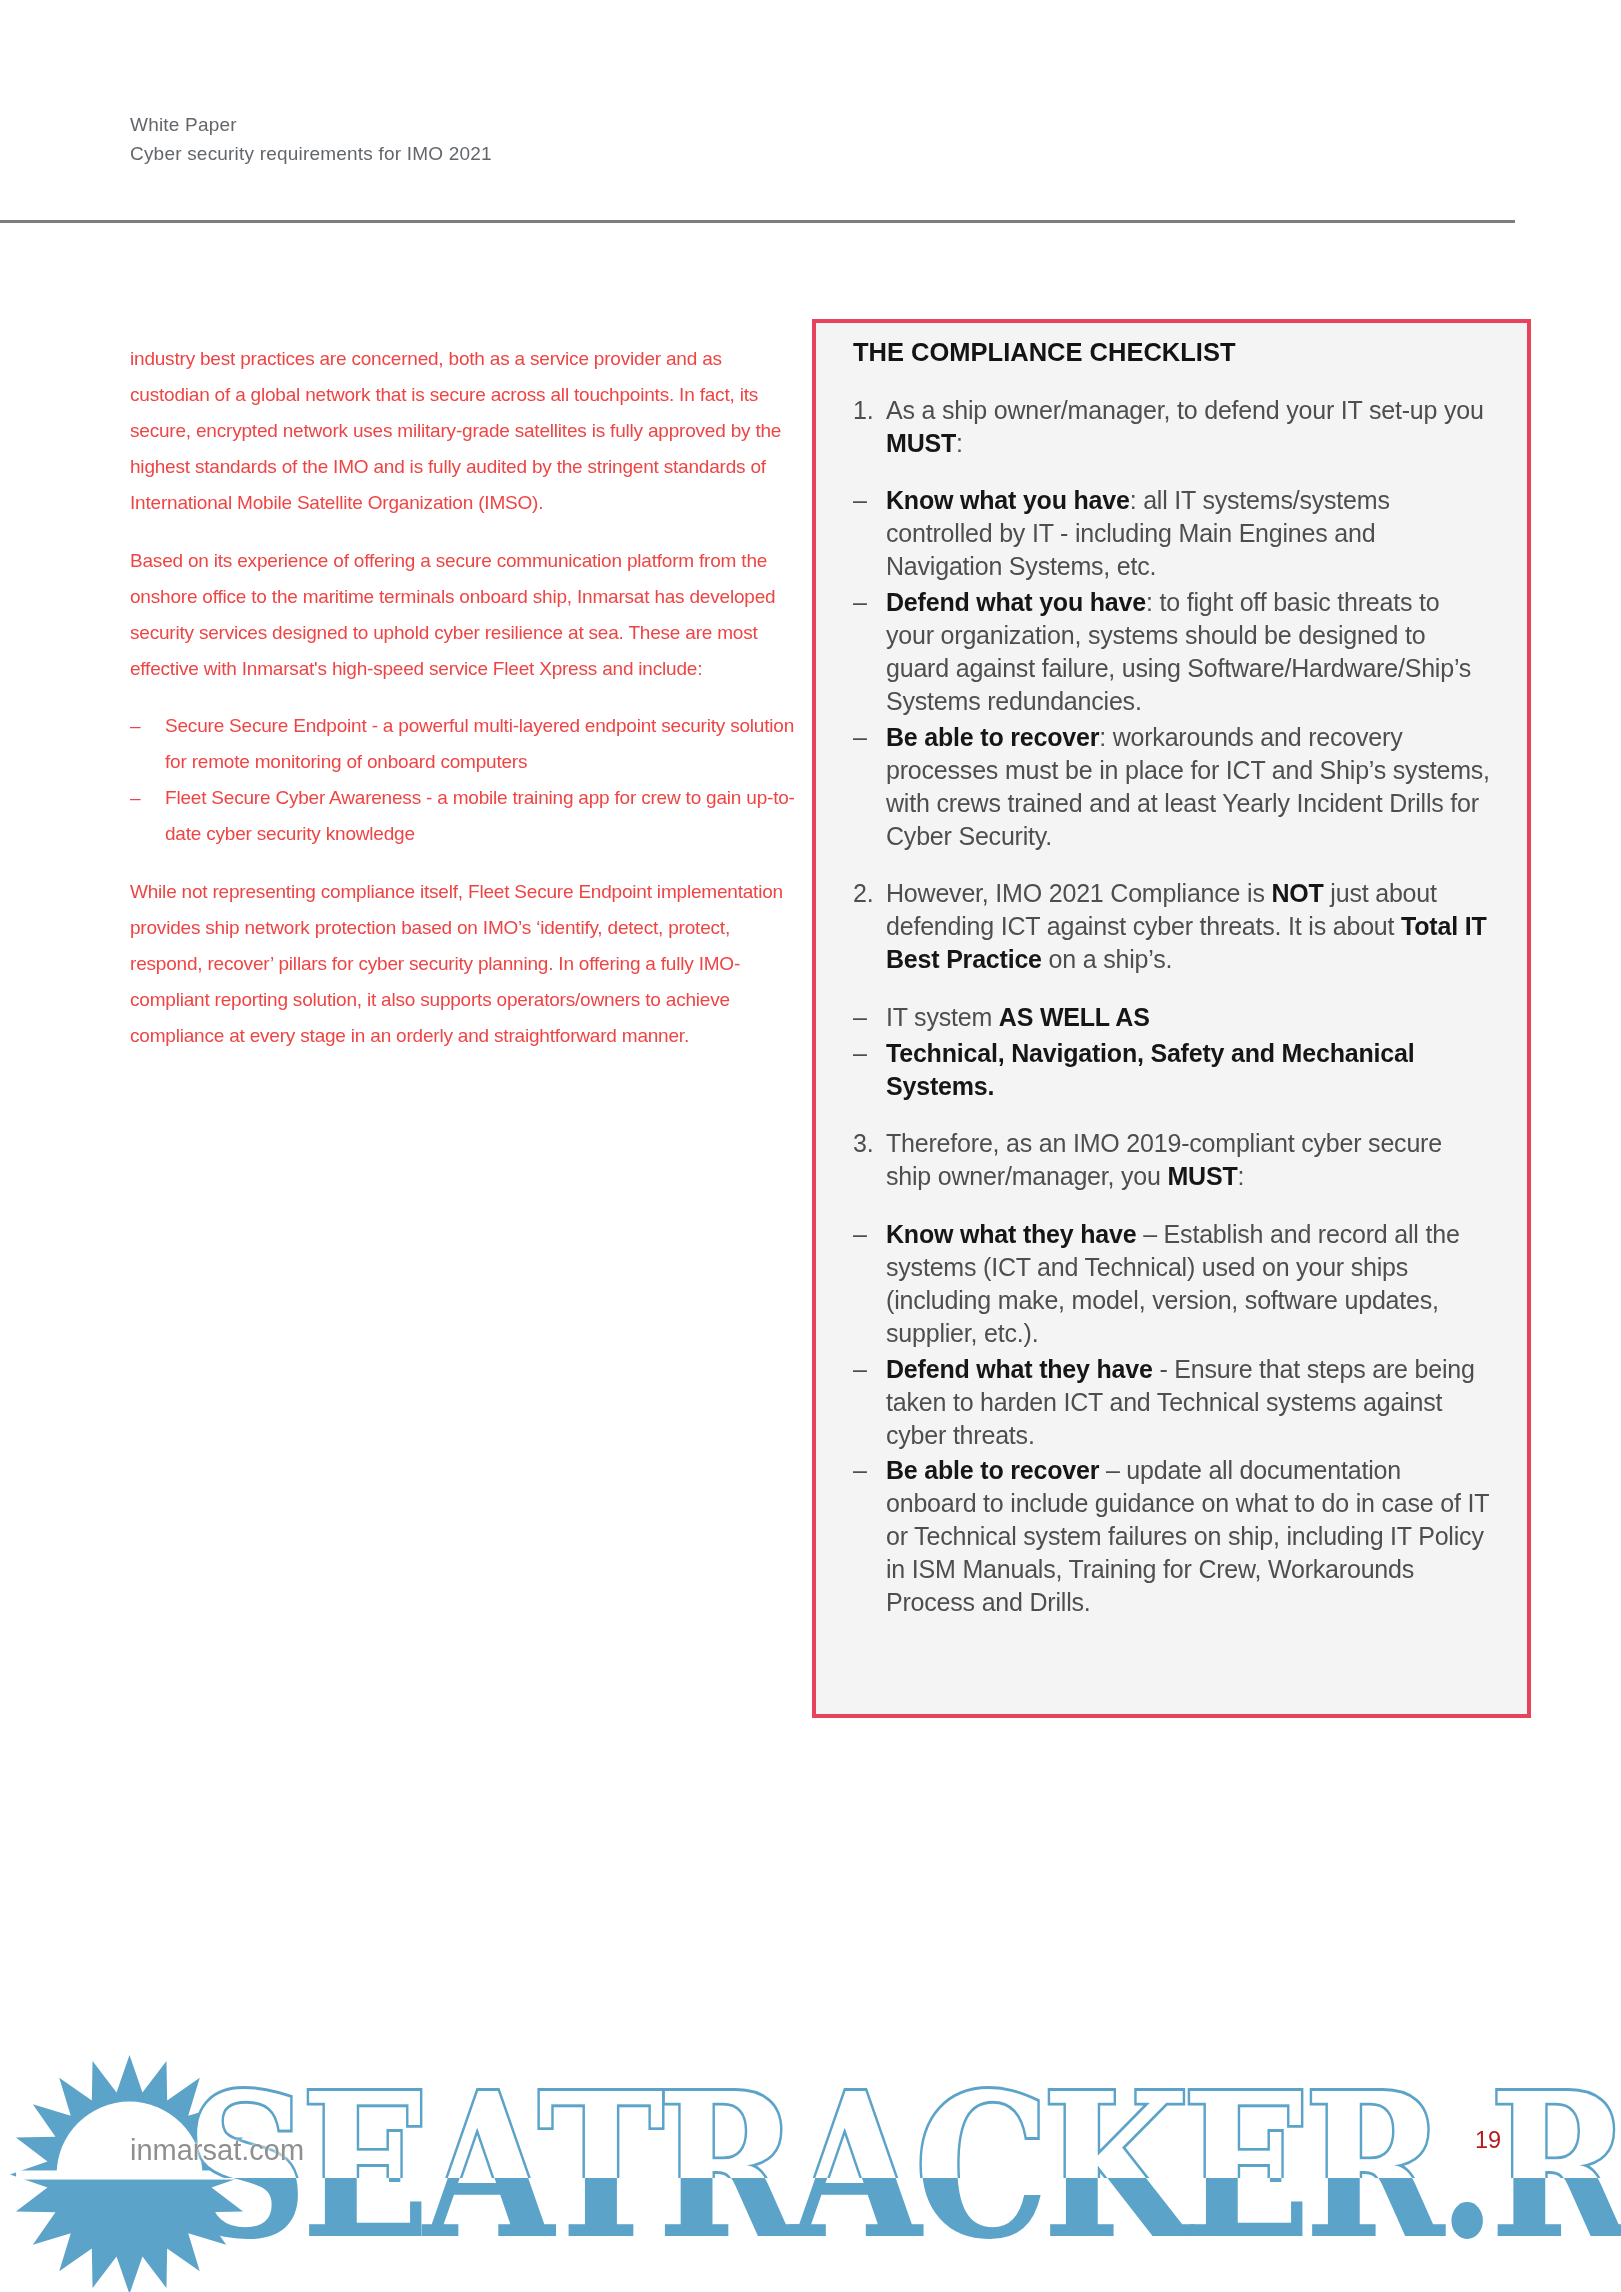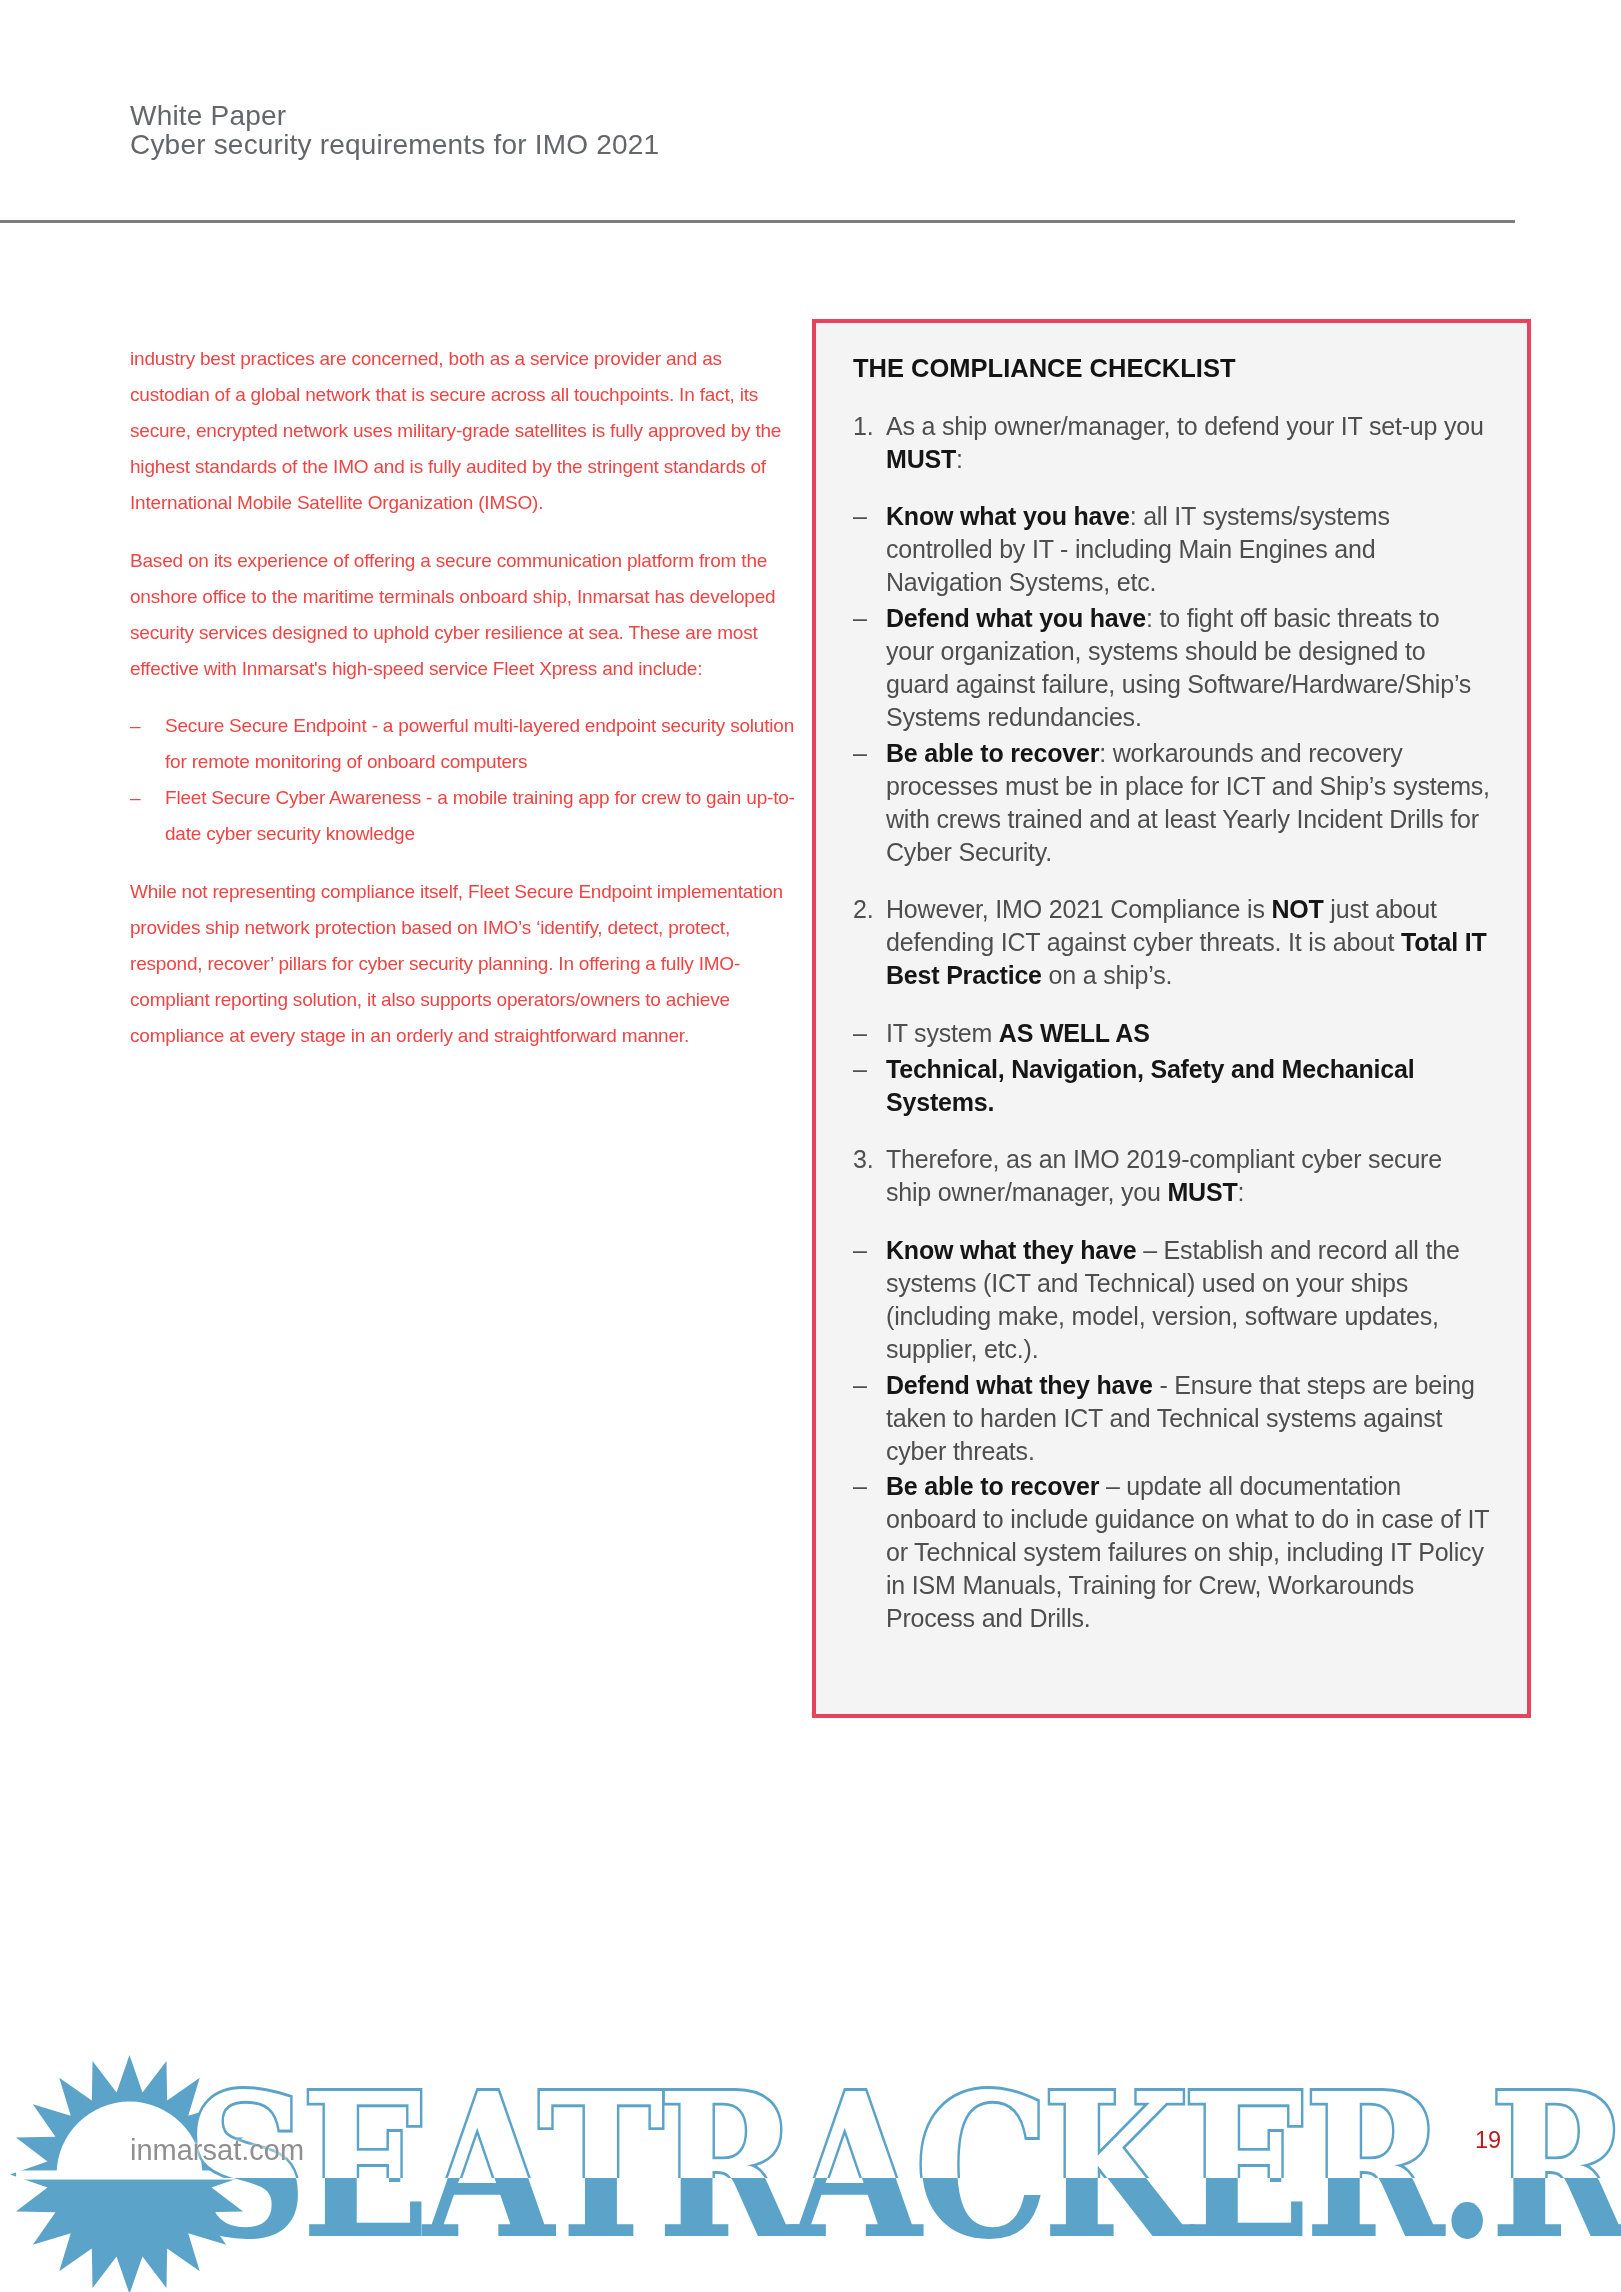--- a/index.html
+++ b/index.html
@@ -5,22 +5,22 @@
   html,body{margin:0;padding:0;background:#ffffff;}
   #page{
     position:relative;
     width:1621px;height:2293px;
     background:#ffffff;
     overflow:hidden;
     font-family:"Liberation Sans", sans-serif;
   }
   
   #header{
-    position:absolute;left:130px;top:101px;
-    font-size:28px;line-height:29px;color:#63666a;
+    position:absolute;left:130px;top:110px;
+    font-size:19px;line-height:29px;color:#63666a;
     letter-spacing:0.2px;
   }
   #header-rule{
     position:absolute;left:0;top:220px;width:1515px;height:2.9px;
     background:#7d7d7d;
   }
   
   #left-col{
     position:absolute;left:130px;top:341px;width:668px;
     font-size:19px;line-height:36px;color:#ef4444;
@@ -29,21 +29,21 @@
   #left-col .para{margin:0 0 21.6px 0;}
   #left-col .bullet{display:flex;}
   #left-col .bullet .marker{flex:0 0 35px;}
   #left-col .bullet-list{margin:0 0 21.6px 0;}
   
   #checklist-box{
     position:absolute;left:812px;top:319px;width:719px;height:1399px;
     box-sizing:border-box;
     background:#f4f4f4;
     border:4.9px solid #e8435c;
-    padding:29px 35px 29px 37px;
+    padding:13px 35px 29px 37px;
     overflow:hidden;
     font-size:25px;line-height:33px;color:#4e4e4e;
     letter-spacing:-0.2px;
   }
   #checklist-title{
     font-weight:bold;color:#141414;font-size:25.5px;
     margin:0 0 23.5px 0;letter-spacing:0;
   }
   .cl-item{display:flex;margin-top:2.9px;}
   .cl-item.gap{margin-top:24.5px;}

